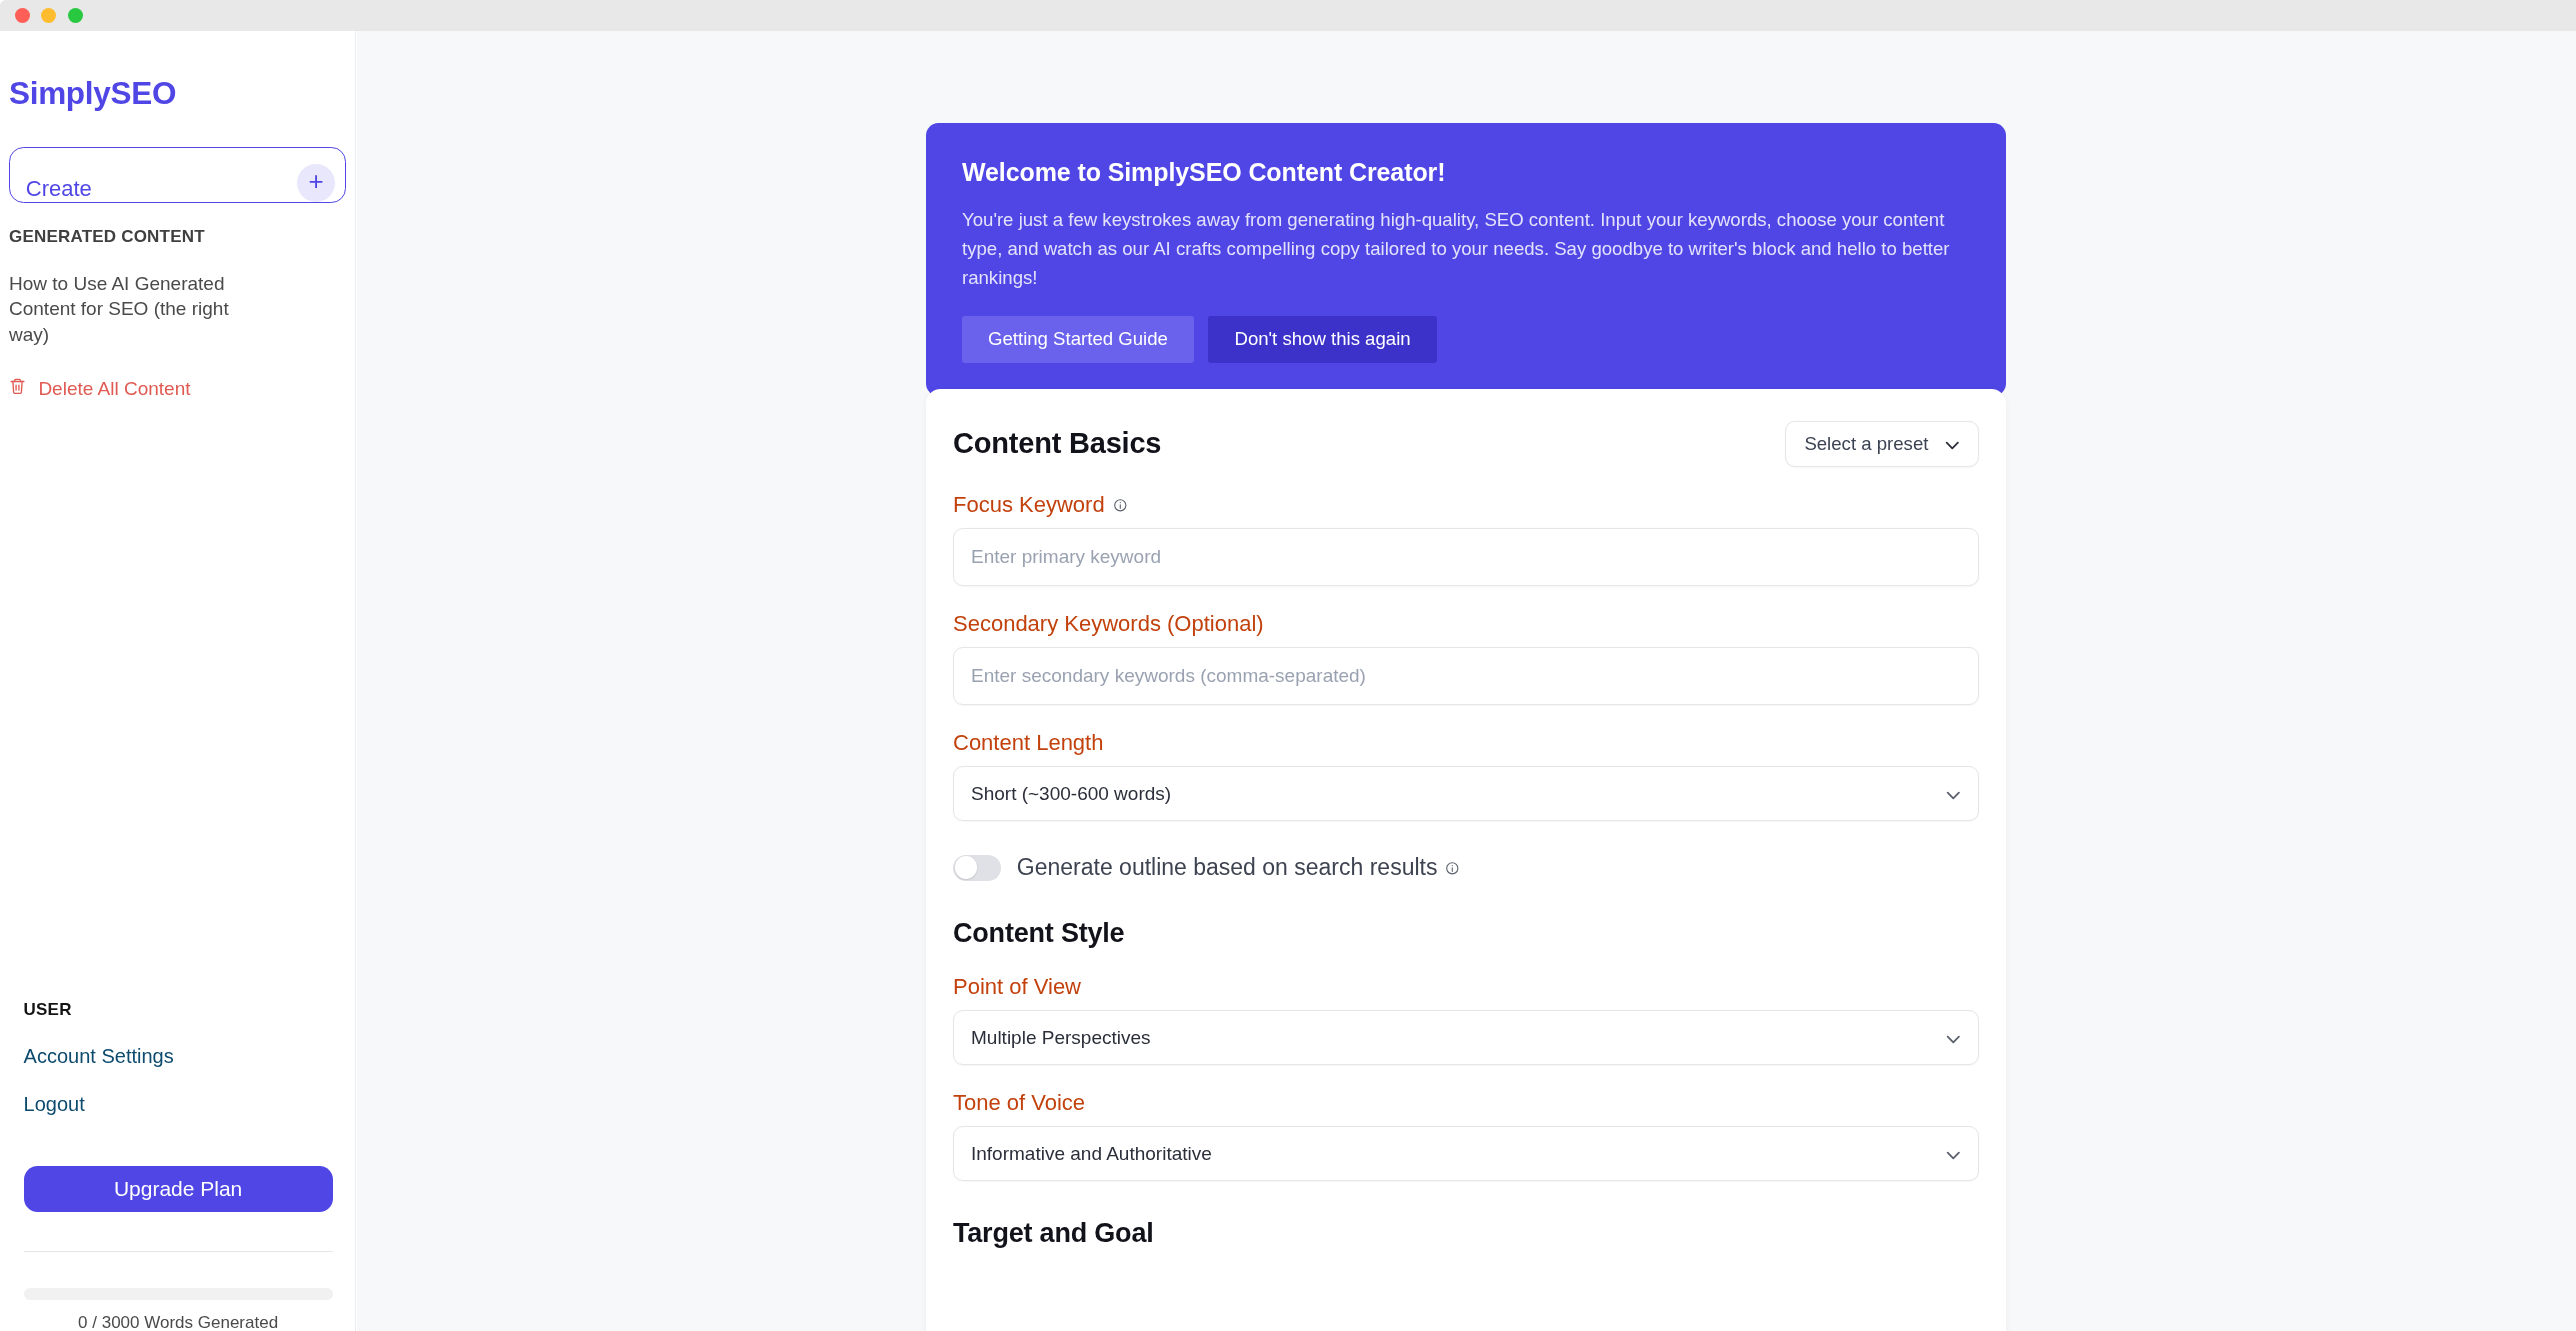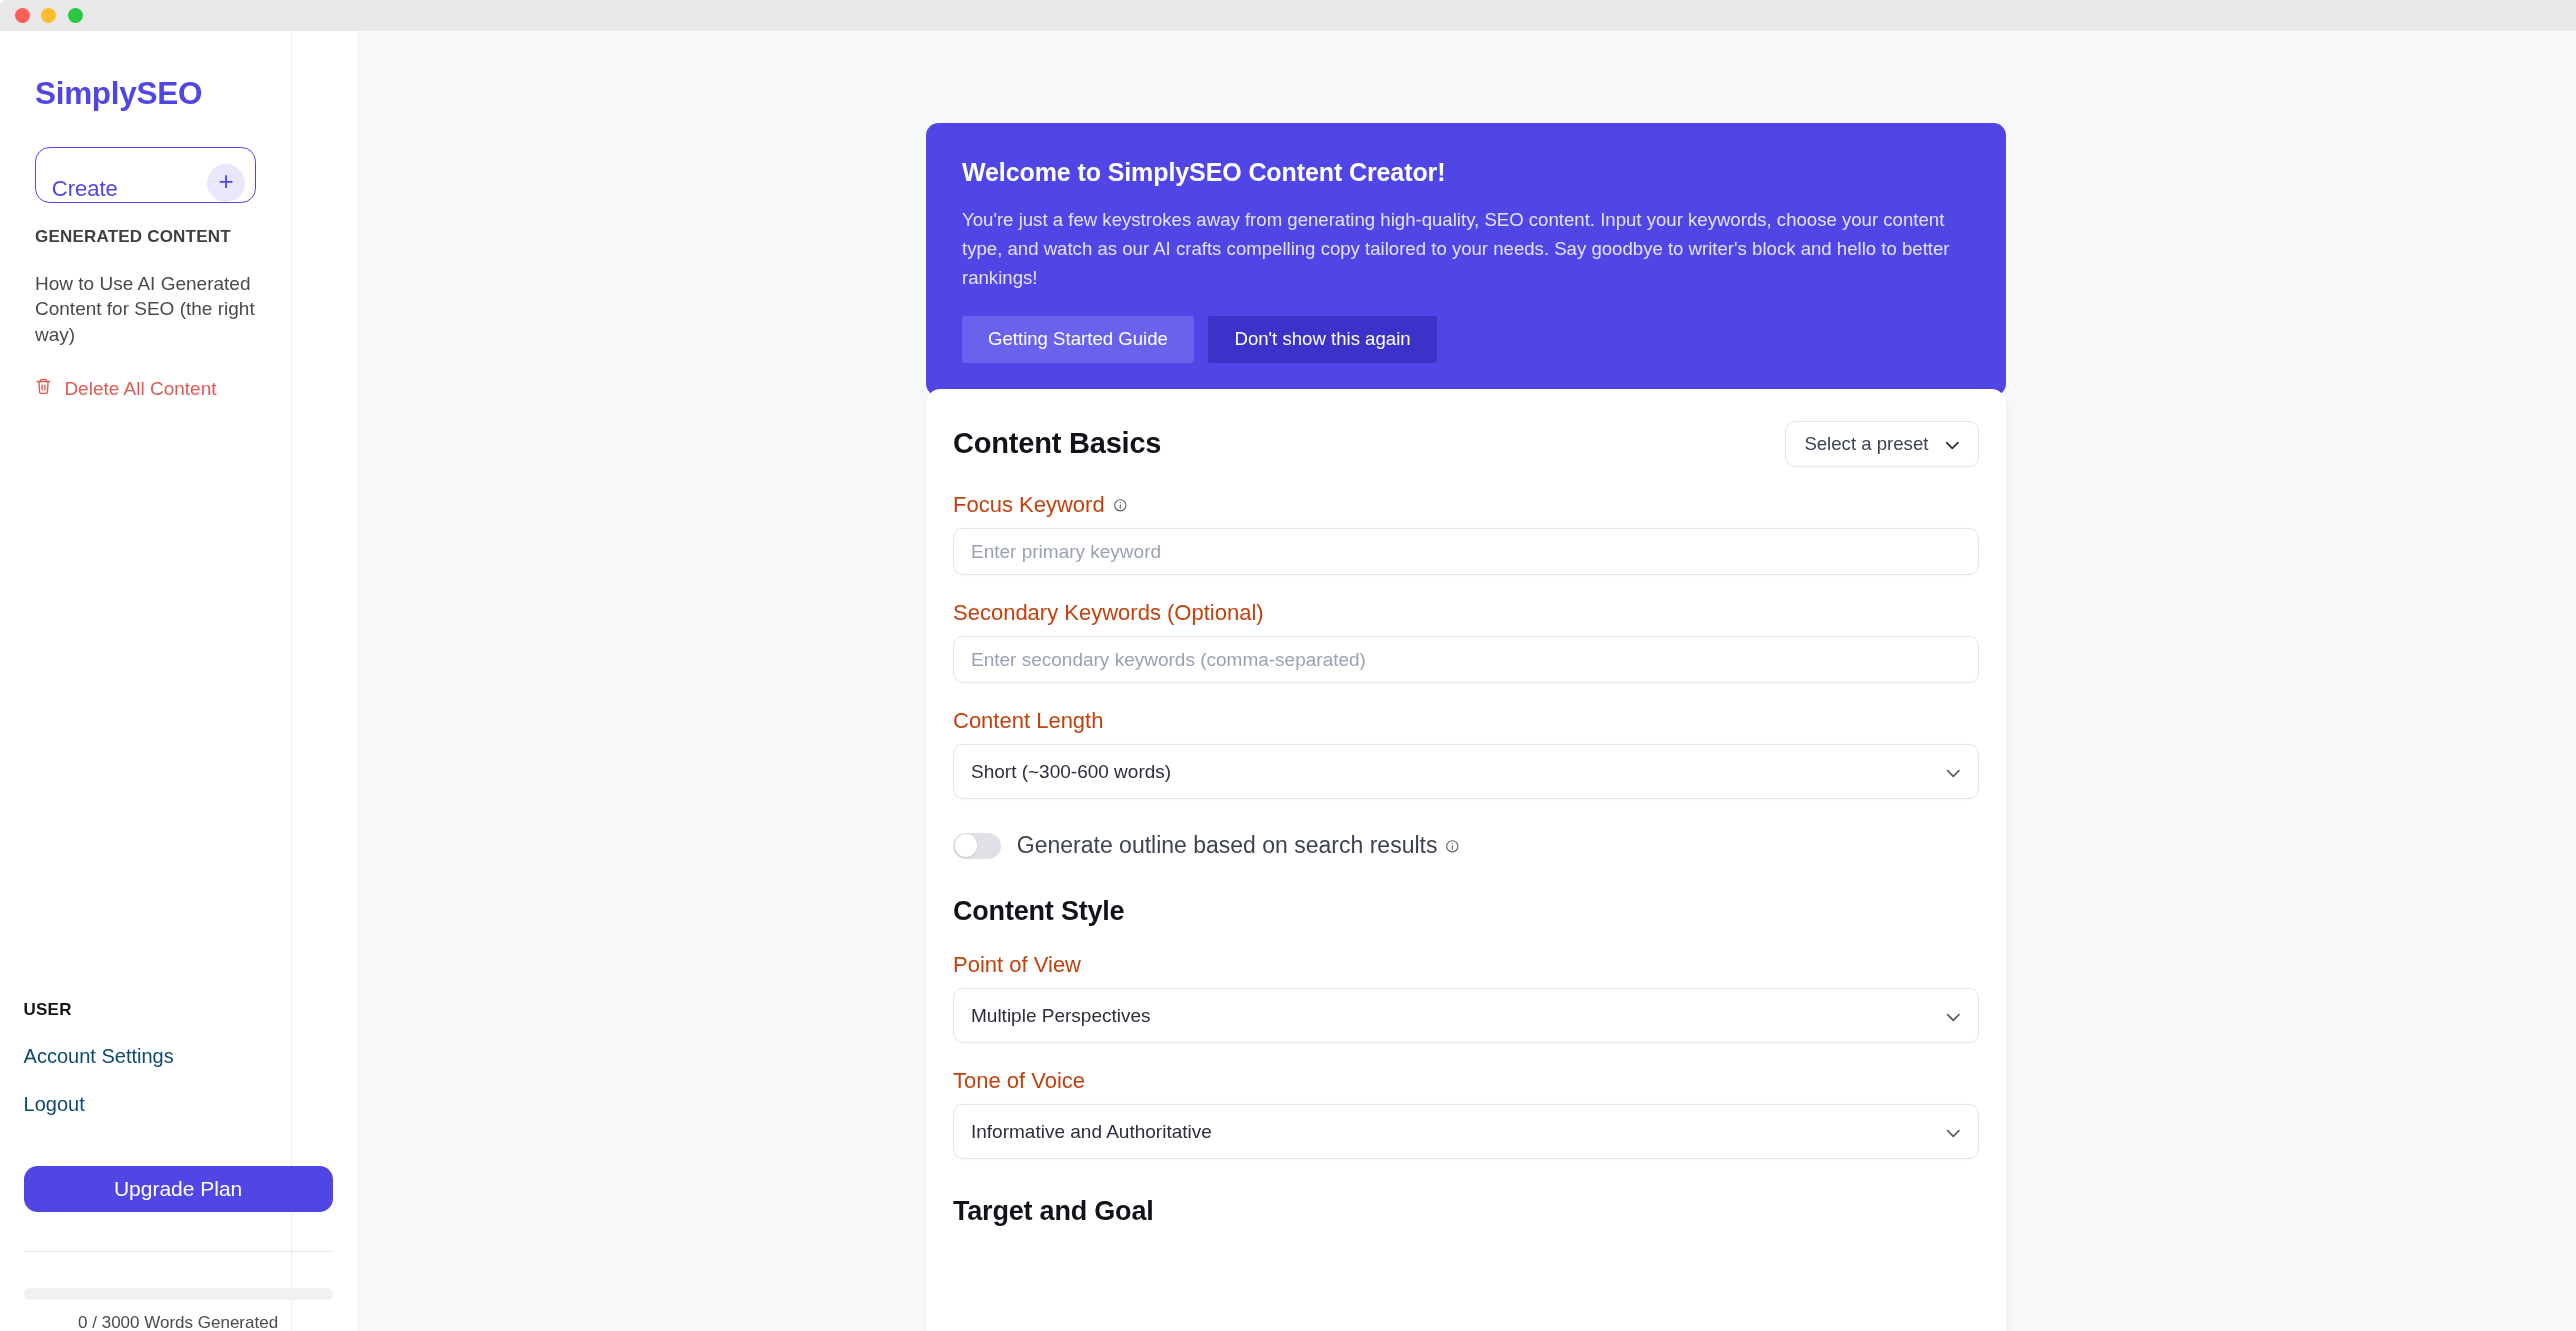--- a/index.html
+++ b/index.html
@@ -33,25 +33,25 @@
   }
   .dot { width: 15px; height: 15px; border-radius: 50%; }
   .dot.red    { background: #ff5f57; }
   .dot.yellow { background: #febc2e; }
   .dot.green  { background: #28c840; }
 
   
   .sidebar {
     position: absolute;
     top: 31px; left: 0;
-    width: 292px;
+    width: 356px;
     height: 1300px;
     background: #ffffff;
     border-right: 1.1px solid #ececec;
-    padding: 0 35px;
+    padding: 0 9px;
   }
   .brand {
     margin-top: 44px;
     font-size: 31.5px;
     font-weight: 700;
     color: #4f46e5;
     letter-spacing: -0.3px;
   }
   .create-btn {
     margin-top: 35px;
@@ -259,21 +259,21 @@
     align-items: flex-start;
     gap: 7.9px;
     font-size: 22px;
     color: #c2410c;
     margin-bottom: 10px;
   }
   .info-icon { display: block; }
 
   .text-input {
     width: 100%;
-    height: 47px;
+    height: 58px;
     border: 1.1px solid #e4e6ea;
     border-radius: 10px;
     background: #ffffff;
     font-size: 19px;
     font-family: inherit;
     color: #2b2f3a;
     padding: 0 17px;
     box-shadow: 0 0.6px 1.7px rgba(0,0,0,0.04);
   }
   .text-input::placeholder { color: #9aa2b1; }

